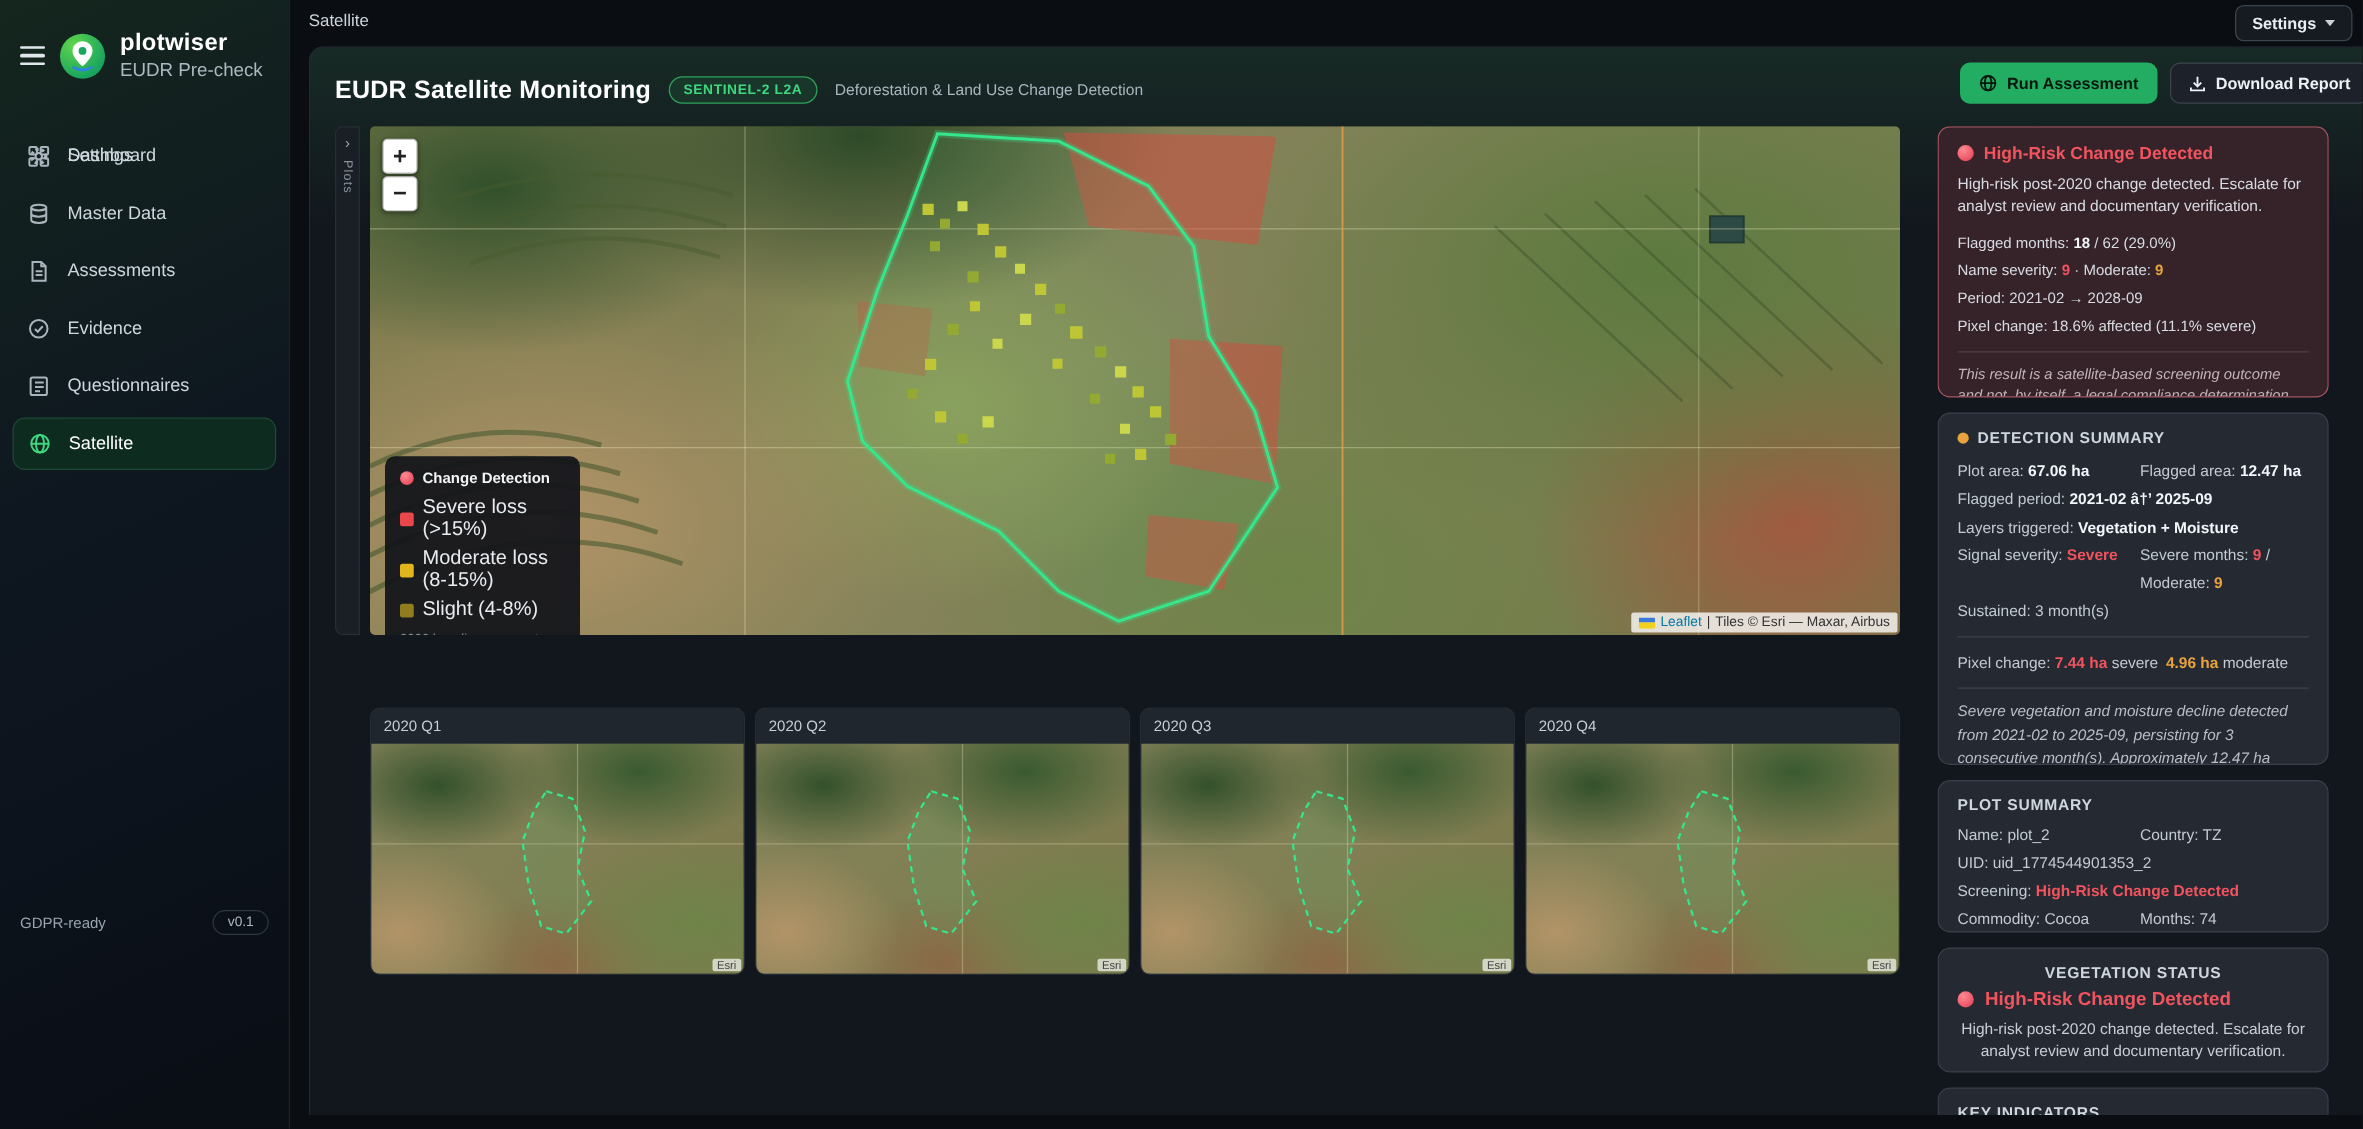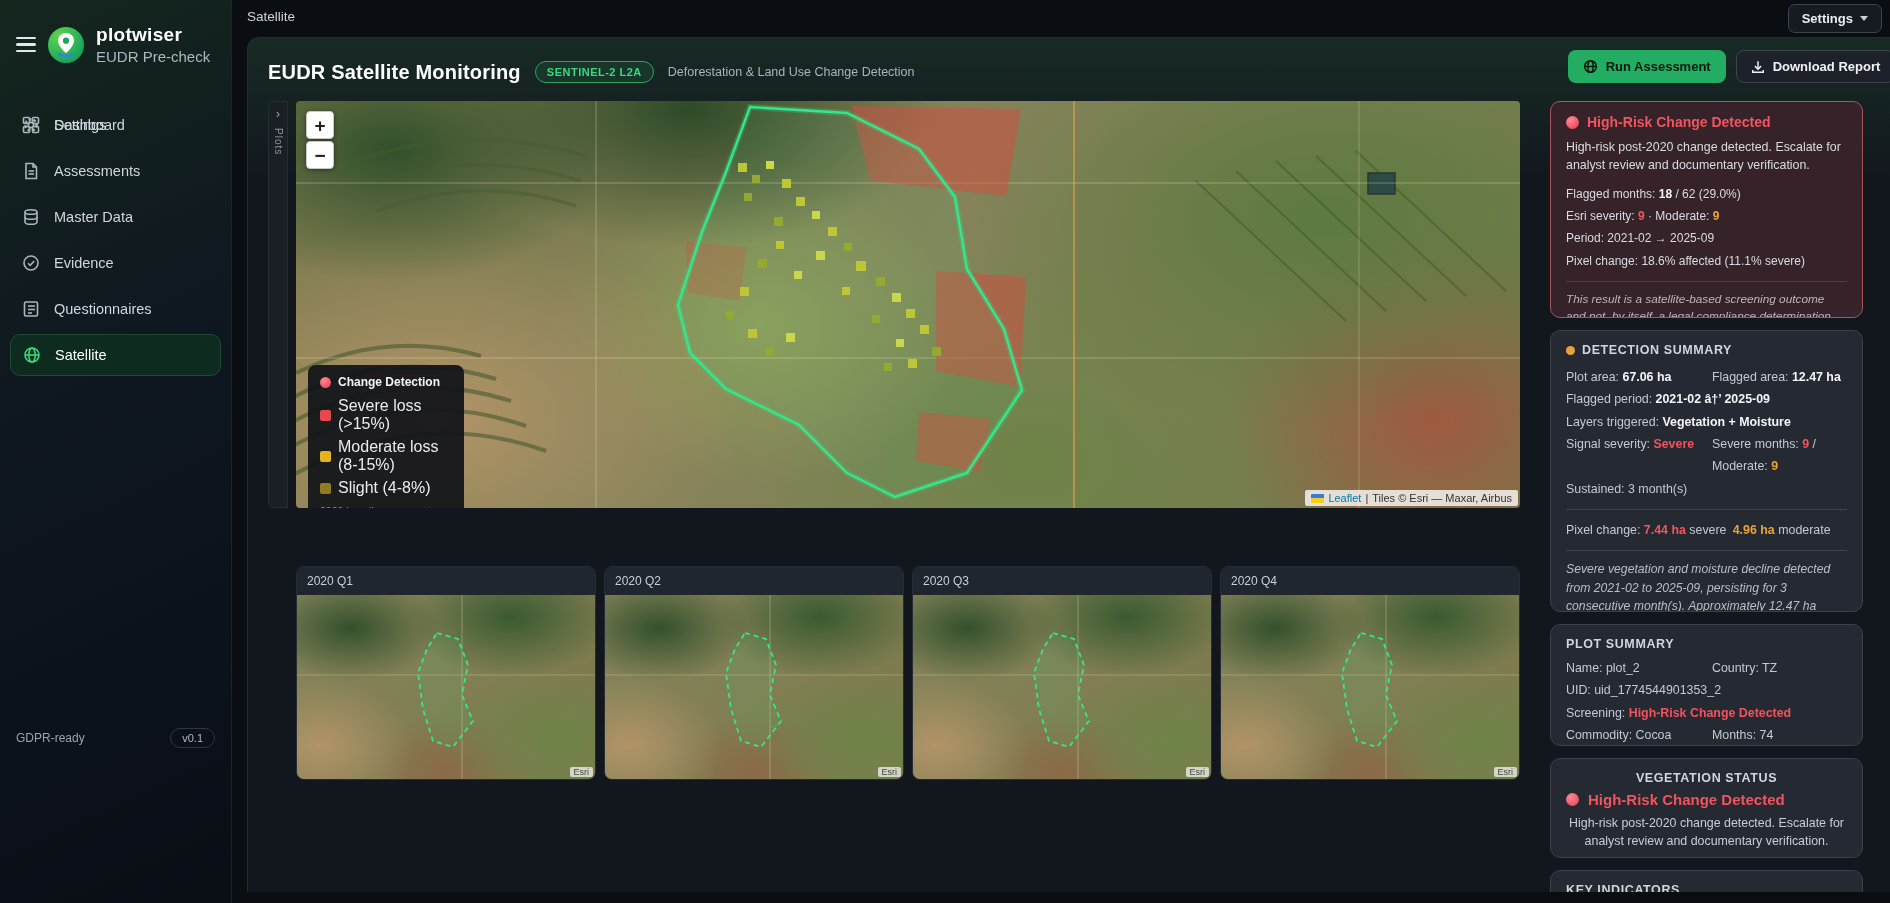--- a/index.html
+++ b/index.html
@@ -192,34 +192,34 @@
       <svg class="nav-ic" width="18" height="18" viewBox="0 0 18 18">
         <rect x="1.5" y="1.5" width="6" height="6" rx="1"></rect>
           <rect x="10.5" y="1.5" width="6" height="6" rx="1"></rect>
         <rect x="1.5" y="10.5" width="6" height="6" rx="1"></rect>
           <rect x="10.5" y="10.5" width="6" height="6" rx="1"></rect>
       </svg>
       <span>Dashboard</span>
     </div>
     <div class="nav-item">
       <svg class="nav-ic" width="18" height="18" viewBox="0 0 18 18">
+        <ellipse cx="9" cy="4" rx="6" ry="2.3"></ellipse>
+          <path d="M3 4 V14 C3 15.3 5.7 16.3 9 16.3 C12.3 16.3 15 15.3 15 14 V4"></path>
+        <path d="M3 9 C3 10.3 5.7 11.3 9 11.3 C12.3 11.3 15 10.3 15 9"></path>
+      </svg>
+      <span>Master Data</span>
+    </div>
+    <div class="nav-item">
+      <svg class="nav-ic" width="18" height="18" viewBox="0 0 18 18">
         <path d="M4 1.5 H11 L14.5 5 V16.5 H4 Z"></path>
           <path d="M11 1.5 V5 H14.5"></path>
           <path d="M6.5 9 H12"></path>
           <path d="M6.5 12 H12"></path>
       </svg>
       <span>Assessments</span>
-    </div>
-    <div class="nav-item">
-      <svg class="nav-ic" width="18" height="18" viewBox="0 0 18 18">
-        <ellipse cx="9" cy="4" rx="6" ry="2.3"></ellipse>
-          <path d="M3 4 V14 C3 15.3 5.7 16.3 9 16.3 C12.3 16.3 15 15.3 15 14 V4"></path>
-        <path d="M3 9 C3 10.3 5.7 11.3 9 11.3 C12.3 11.3 15 10.3 15 9"></path>
-      </svg>
-      <span>Master Data</span>
     </div>
     <div class="nav-item">
       <svg class="nav-ic" width="18" height="18" viewBox="0 0 18 18">
         <circle cx="9" cy="9" r="7"></circle>
           <path d="M6 9.2 L8.2 11.4 L12.2 7"></path>
       </svg>
       <span>Evidence</span>
     </div>
     <div class="nav-item">
       <svg class="nav-ic" width="18" height="18" viewBox="0 0 18 18">
@@ -463,22 +463,22 @@
 
   <div class="right-panel">
 
     <div class="pcard alert-card">
       <div class="alert-title-row">
         <span class="dot dot-red alert-dot"></span>
         <span class="alert-title">High-Risk Change Detected</span>
       </div>
       <div class="alert-desc">High-risk post-2020 change detected. Escalate for analyst review and documentary verification.</div>
       <div class="stat-line"><span>Flagged months: </span><span class="bold-w">18</span><span> / 62 (29.0%)</span></div>
-      <div class="stat-line"><span>Esri severity: </span><span class="red-t">9</span><span> · Moderate: </span><span class="orange-t">9</span></div>
-      <div class="stat-line">Period: 2021-02 → 2025-09</div>
+      <div class="stat-line"><span>Name severity: </span><span class="red-t">9</span><span> · Moderate: </span><span class="orange-t">9</span></div>
+      <div class="stat-line">Period: 2021-02 → 2028-09</div>
       <div class="stat-line">Pixel change: 18.6% affected (11.1% severe)</div>
       <div class="divider"></div>
       <div class="alert-disclaimer">This result is a satellite-based screening outcome and not, by itself, a legal compliance determination under EUDR.</div>
     </div>
 
     <div class="pcard det-card">
       <div class="sect-title-row">
         <span class="dot dot-orange"></span>
         <span class="sect-title">DETECTION SUMMARY</span>
       </div>

